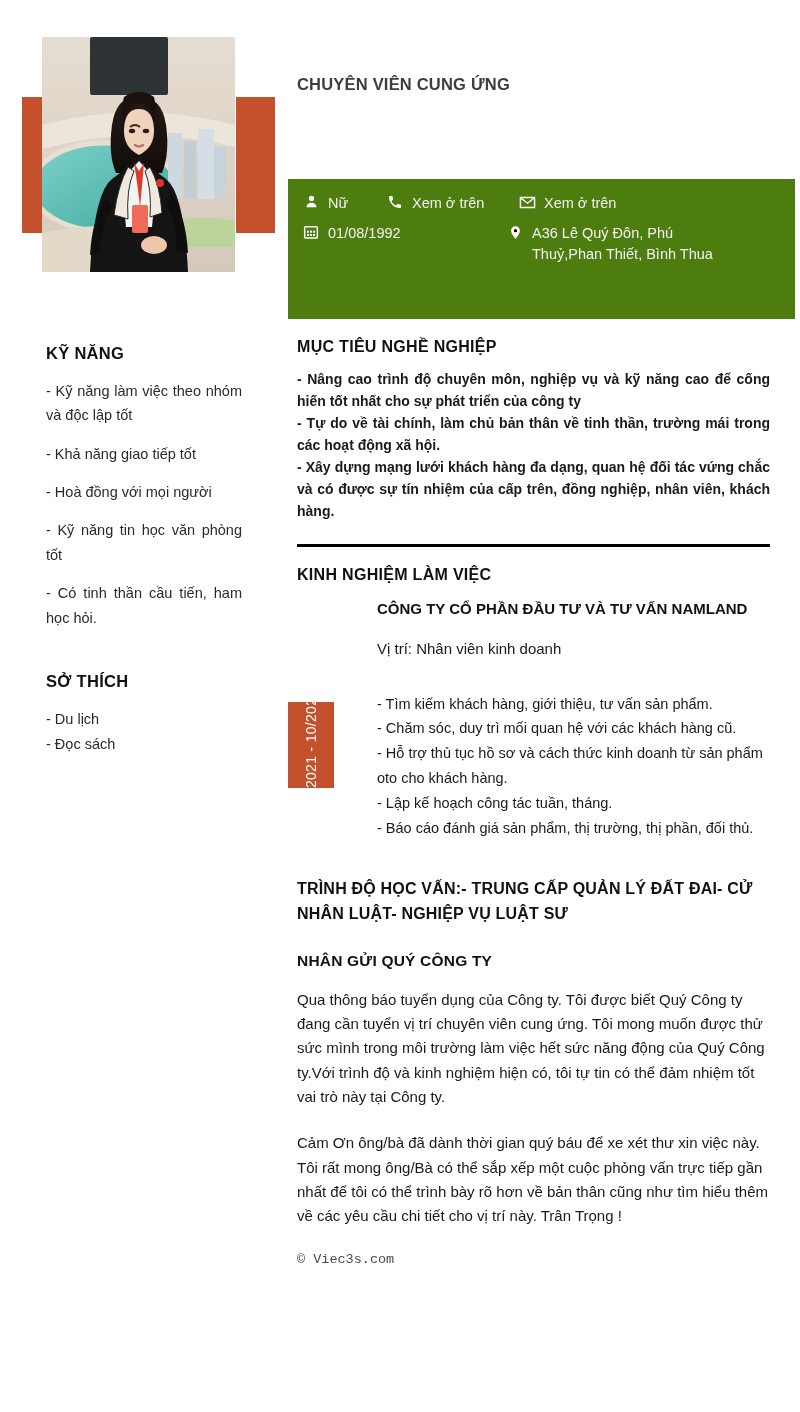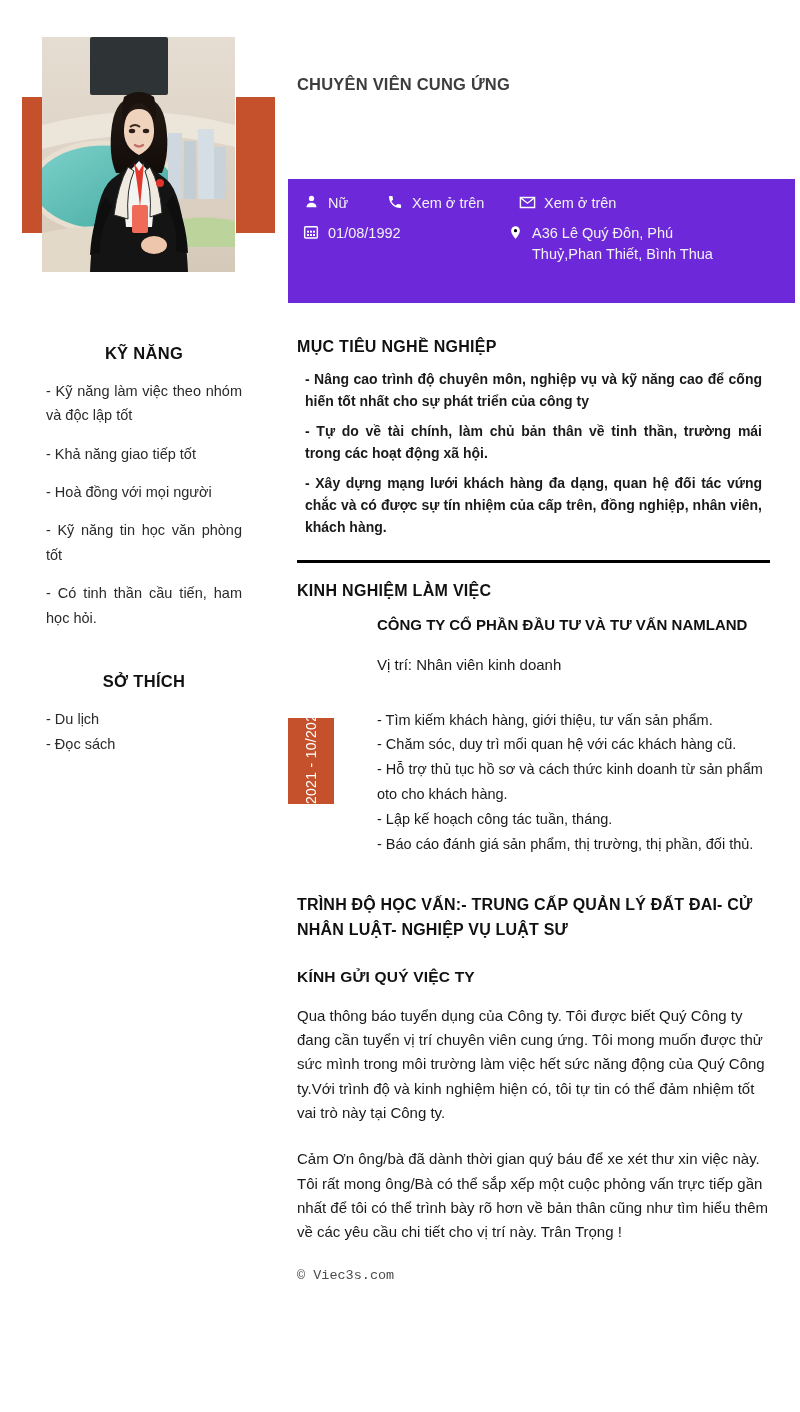--- a/index.html
+++ b/index.html
@@ -58,22 +58,22 @@
     font-size: 16.5px;
     color: #3d3d3d;
     margin: 13px 0 0 0;
     letter-spacing: 0.2px;
     font-weight: 700;
   }
 
   .contact-bar {
     position: absolute;
     left: 288px; top: 179px;
-    width: 507px; height: 124px;
-    background: #6d28d9;
+    width: 507px; height: 140px;
+    background: #4d7c0f;
     color: #ffffff;
     padding: 14px 0 0 0;
   }
   .contact-row {
     display: flex;
     align-items: flex-start;
     padding-left: 12px;
   }
   .contact-row.row2 { margin-top: 9px; }
   .c-item {
@@ -109,21 +109,20 @@
     width: 512px;
     padding: 20px 30px 0 9px;
   }
 
   .side-head {
     font-size: 16.5px;
     font-weight: bold;
     color: #111;
     letter-spacing: 0.3px;
     margin: 0 0 16px 0;
-    text-align: center;
   }
   .side-head.second { margin-top: 42px; }
   .side-item {
     font-size: 14.5px;
     line-height: 1.68;
     color: #2a2a2a;
     margin: 0 0 14px 0;
     text-align: justify;
   }
   .side-item.tight { margin-bottom: 0px; line-height: 1.72; }
@@ -134,21 +133,21 @@
     color: #111;
     letter-spacing: 0.3px;
     margin: 0 0 13px 0;
   }
   .obj-line {
     font-size: 14px;
     font-weight: bold;
     line-height: 1.57;
     text-align: justify;
     color: #1a1a1a;
-    margin: 8px;
+    margin: 0;
   }
   .divider {
     height: 3px;
     background: #000;
     margin: 21px 0 19px 0;
     width: 473px;
   }
 
   .exp-block { position: relative; }
   .exp-body { margin-left: 80px; }
@@ -376,19 +375,19 @@
         <div class="exp-duties" style="white-space:pre-line"> - Tìm kiếm khách hàng, giới thiệu, tư vấn sản phẩm.
  - Chăm sóc, duy trì mối quan hệ với các khách hàng cũ.
 - Hỗ trợ thủ tục hồ sơ và cách thức kinh doanh từ sản phẩm oto cho khách hàng.
  - Lập kế hoạch công tác tuần, tháng.
 - Báo cáo đánh giá sản phẩm, thị trường, thị phần, đối thủ.</div>
       </div>
     </div>
 
     <div class="edu-head">TRÌNH ĐỘ HỌC VẤN:- TRUNG CẤP QUẢN LÝ ĐẤT ĐAI- CỬ NHÂN LUẬT- NGHIỆP VỤ LUẬT SƯ</div>
 
-    <div class="letter-head">KÍNH GỬI QUÝ VIỆC TY</div>
+    <div class="letter-head">NHÂN GỬI QUÝ CÔNG TY</div>
     <p class="letter-p">Qua thông báo tuyển dụng của Công ty. Tôi được biết Quý Công ty đang cần tuyển vị trí chuyên viên cung ứng. Tôi mong muốn được thử sức mình trong môi trường làm việc hết sức năng động của Quý Công ty.Với trình độ và kinh nghiệm hiện có, tôi tự tin có thể đảm nhiệm tốt vai trò này tại Công ty.</p>
     <p class="letter-p second">Cảm Ơn ông/bà đã dành thời gian quý báu để xe xét thư xin việc này. Tôi rất mong ông/Bà có thể sắp xếp một cuộc phỏng vấn trực tiếp gần nhất để tôi có thể trình bày rõ hơn về bản thân cũng như tìm hiểu thêm về các yêu cầu chi tiết cho vị trí này. Trân Trọng !</p>
 
     <div class="footer">© Viec3s.com</div>
   </div>
 </div>
 
 </body></html>

